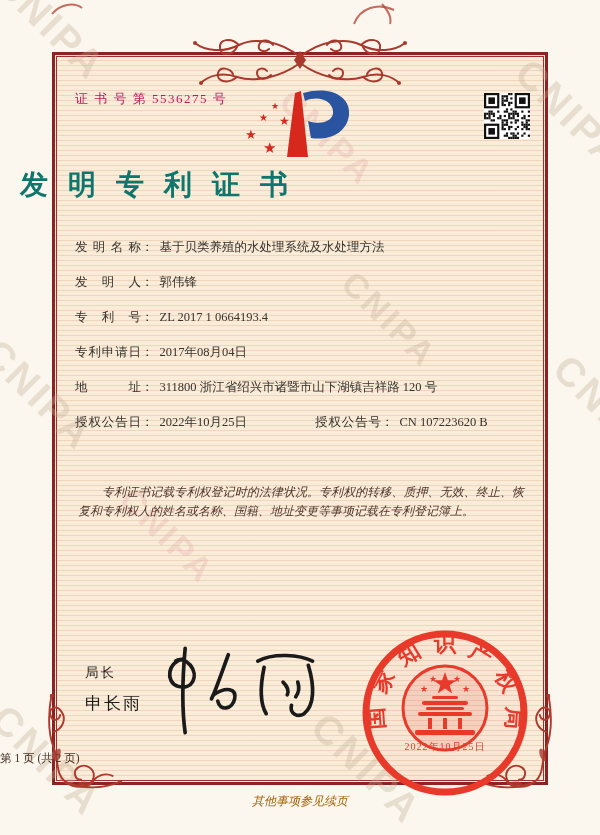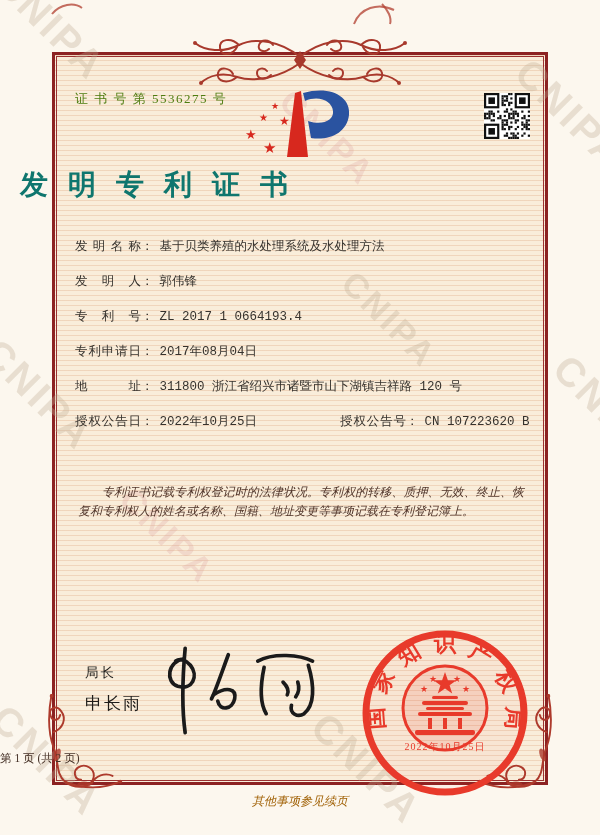--- a/index.html
+++ b/index.html
@@ -39,33 +39,33 @@
   }
   
   .orn{position:absolute;pointer-events:none;}
   .top-flourish{left:185px;top:33px;}
   .corner-bl{left:34px;top:694px;}
   .corner-br{left:466px;top:694px;transform:scaleX(-1);}
   .edge-orn1{left:50px;top:0px;}
   .edge-orn2{left:352px;top:0px;}
   
   .cert-no{position:absolute;left:75px;top:90px;font-size:13px;
-    letter-spacing:1.5px;color:#4d7c0f;}
+    letter-spacing:1.5px;color:#be185d;}
   .logo{position:absolute;left:235px;top:85px;}
   .qr{position:absolute;left:484px;top:93px;width:46px;height:46px;}
   .title{position:absolute;left:0;top:166px;width:600px;text-align:left;
     font-size:28px;font-weight:bold;letter-spacing:20px;text-indent:20px;
     color:#0f766e;}
   
   .fields{position:absolute;left:75px;top:230px;width:460px;
     font-size:12.5px;color:#36322d;}
-  .field-row{height:35px;line-height:35px;white-space:nowrap;position:relative;font-family:Liberation Mono, monospace;}
+  .field-row{height:35px;line-height:35px;white-space:nowrap;position:relative;}
   .flabel{display:inline-block;width:66px;text-align:justify;text-align-last:justify;}
   .colon{margin-right:6px;}
-  .pair2{position:absolute;left:265px;top:0;}
+  .pair2{position:absolute;left:240px;top:0;}
   
   .paragraphs{position:absolute;left:78px;top:483px;width:446px;
     font-size:12px;line-height:19px;color:#50352a;font-style:italic;
     text-align:justify;}
   .paragraphs p{margin:0;text-indent:2em;}
   
   .signer-title{position:absolute;left:85px;top:664px;font-size:13.5px;
     letter-spacing:2px;color:#1f1d1a;font-family:"Liberation Sans",sans-serif;}
   .signer-name{position:absolute;left:85px;top:692px;font-size:17px;
     letter-spacing:2px;color:#1f1d1a;font-family:Liberation Sans, sans-serif;}

